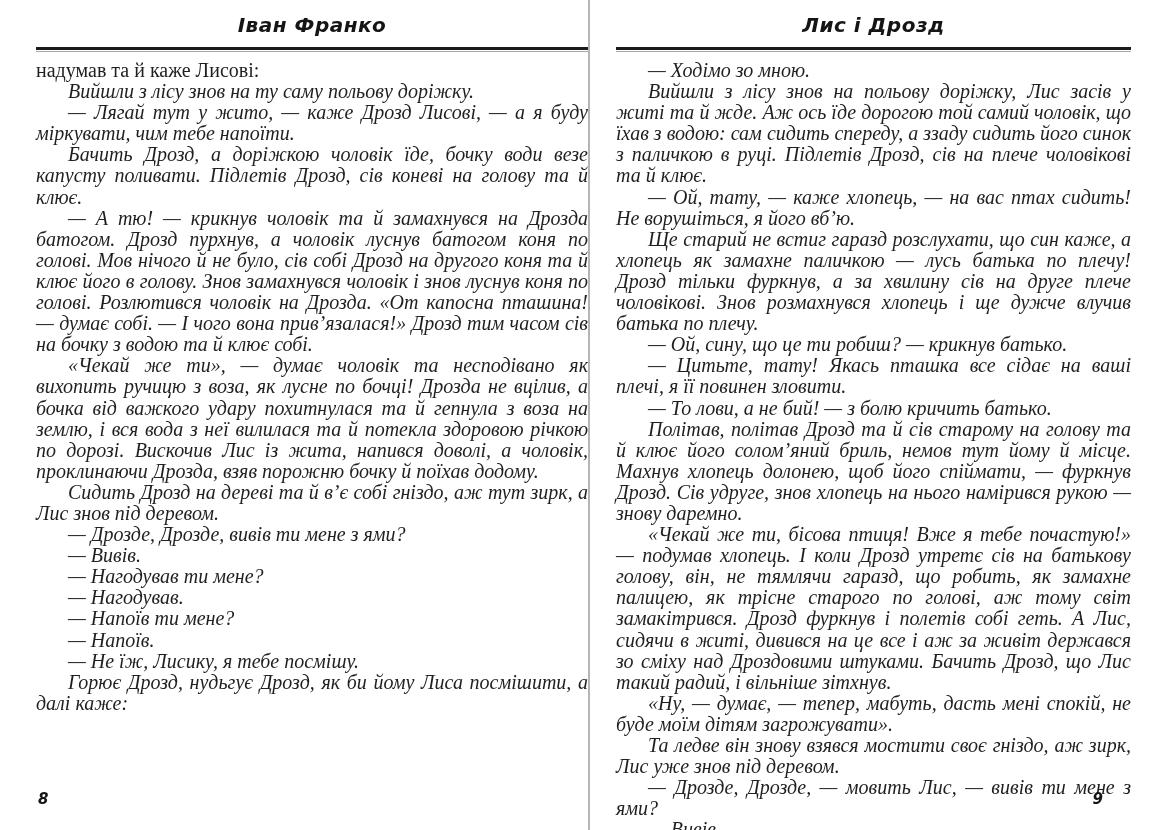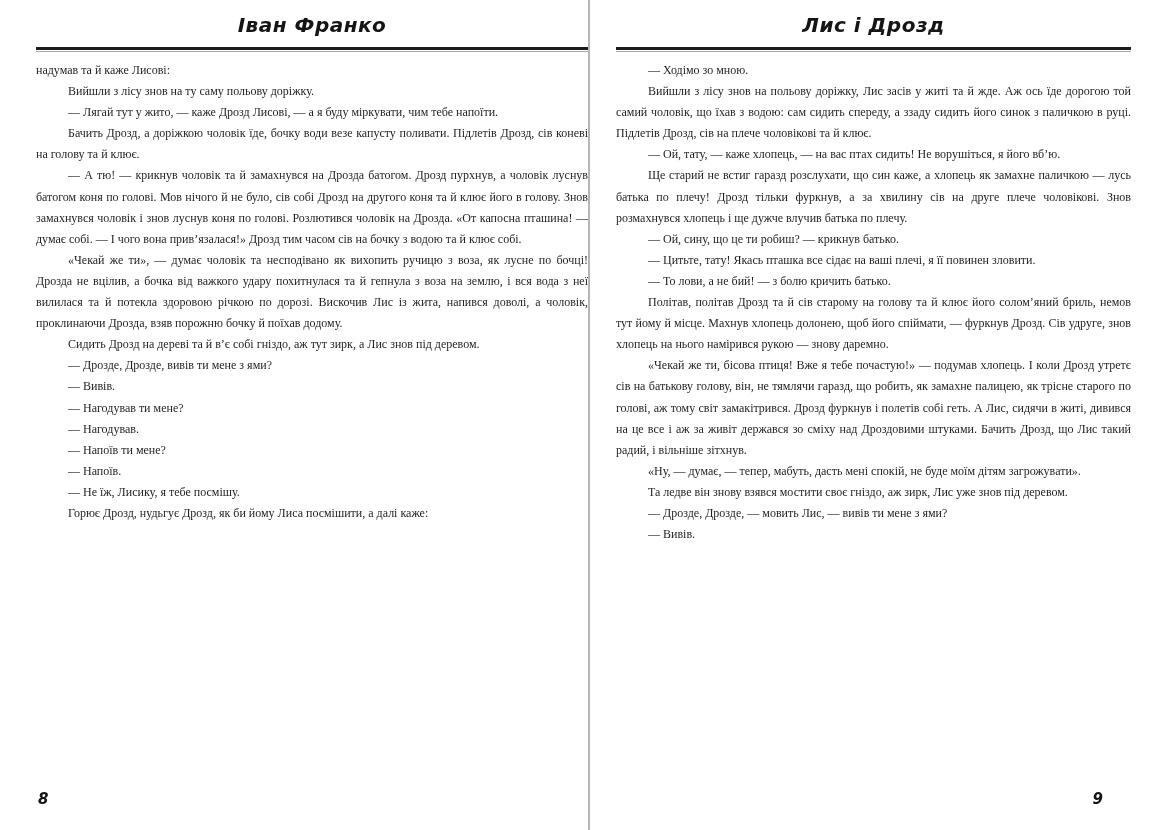--- a/index.html
+++ b/index.html
@@ -39,26 +39,26 @@
     height: 3px; background: #1b1b1b;
   }
   .head-rule .rule-light {
     position: absolute; left: 0; right: 0; top: 4px;
     height: 1px; background: #a9a9a9;
   }
 
   .page-body {
     margin-top: 5px;
     text-align: justify;
-    font-size: 12px;
+    font-size: 20px;
     line-height: 21.1px;
     color: #1f1f1f;
   }
   .para { text-align: justify; }
-  .para.indent { text-indent: 32px; }
+  .para.indent { text-indent: 32px; font-style: italic; }
 
   .pagenum {
     position: absolute;
     bottom: 22px;
     font-family: "DejaVu Sans", sans-serif;
     font-style: italic;
     font-weight: bold;
     font-size: 15px;
     color: #151515;
   }

